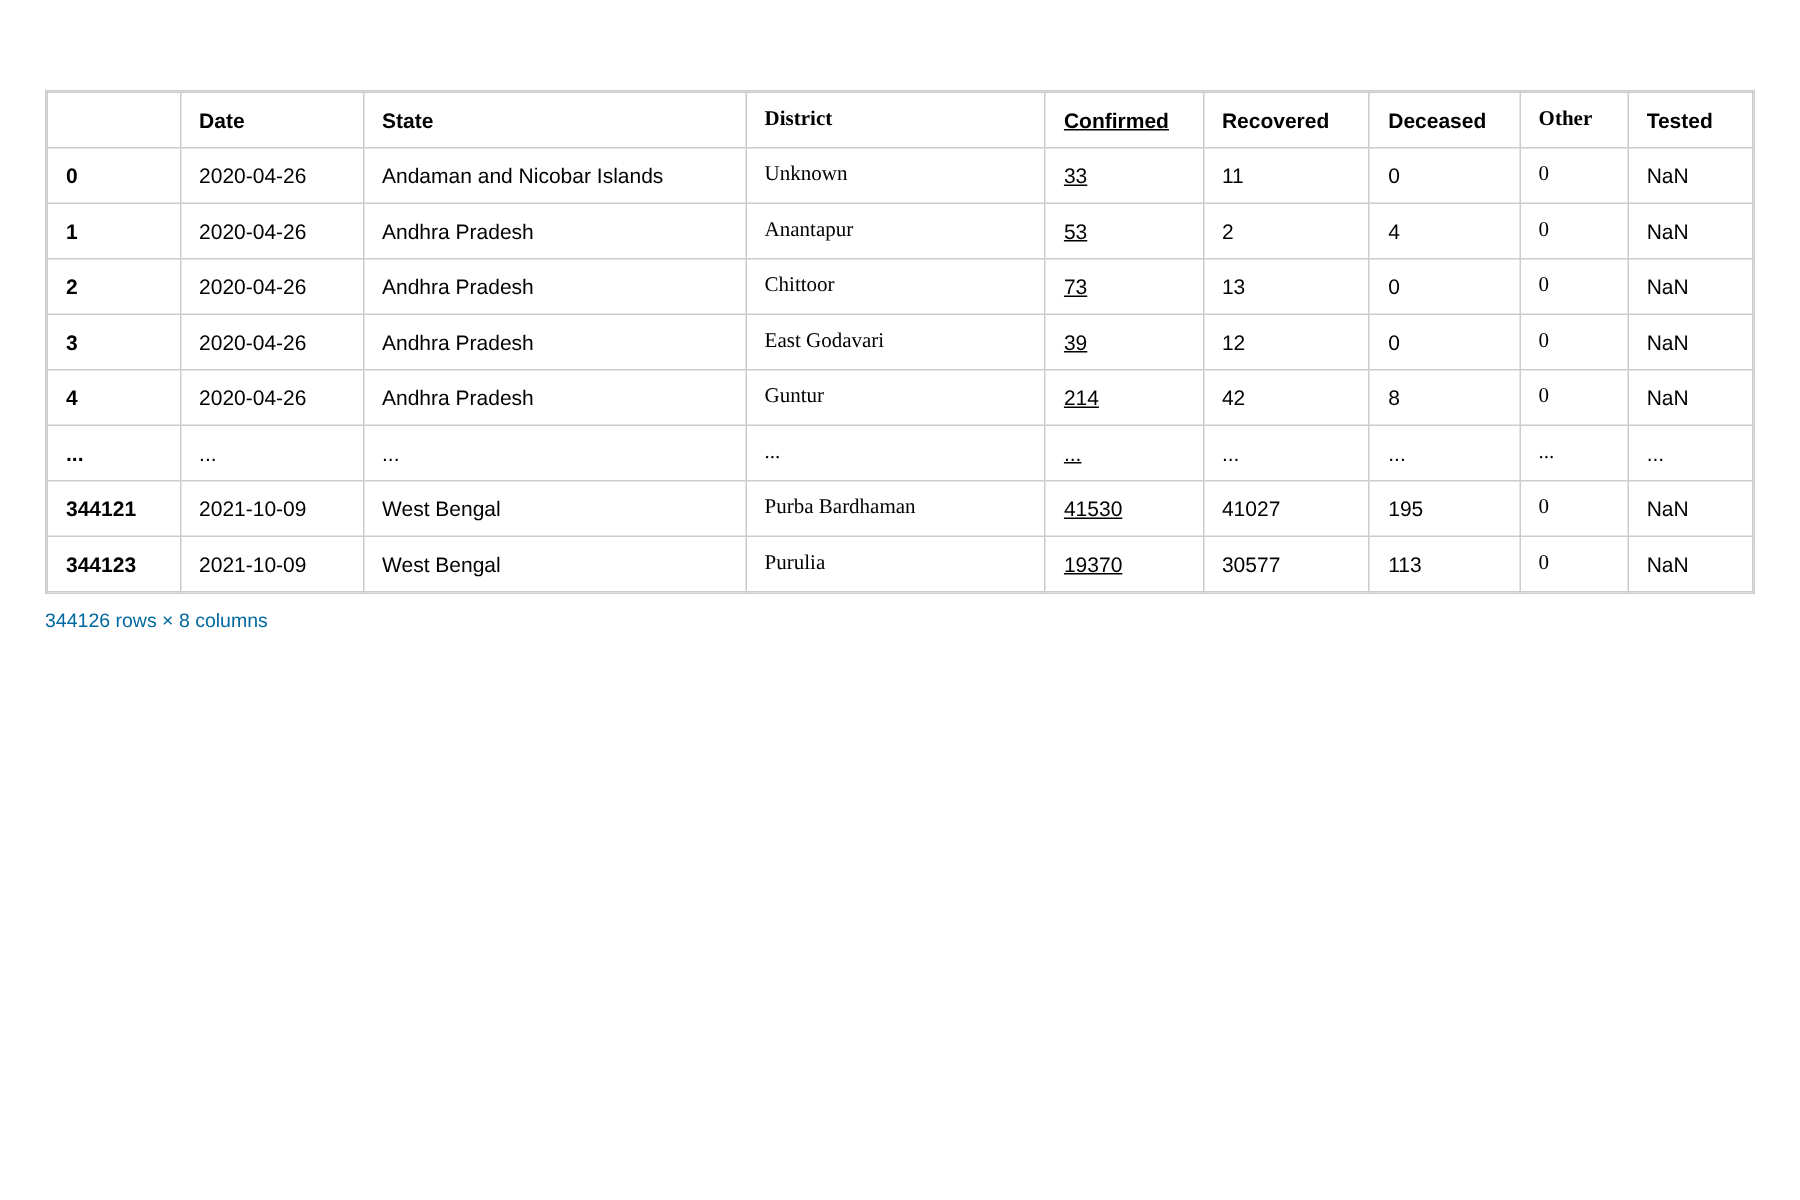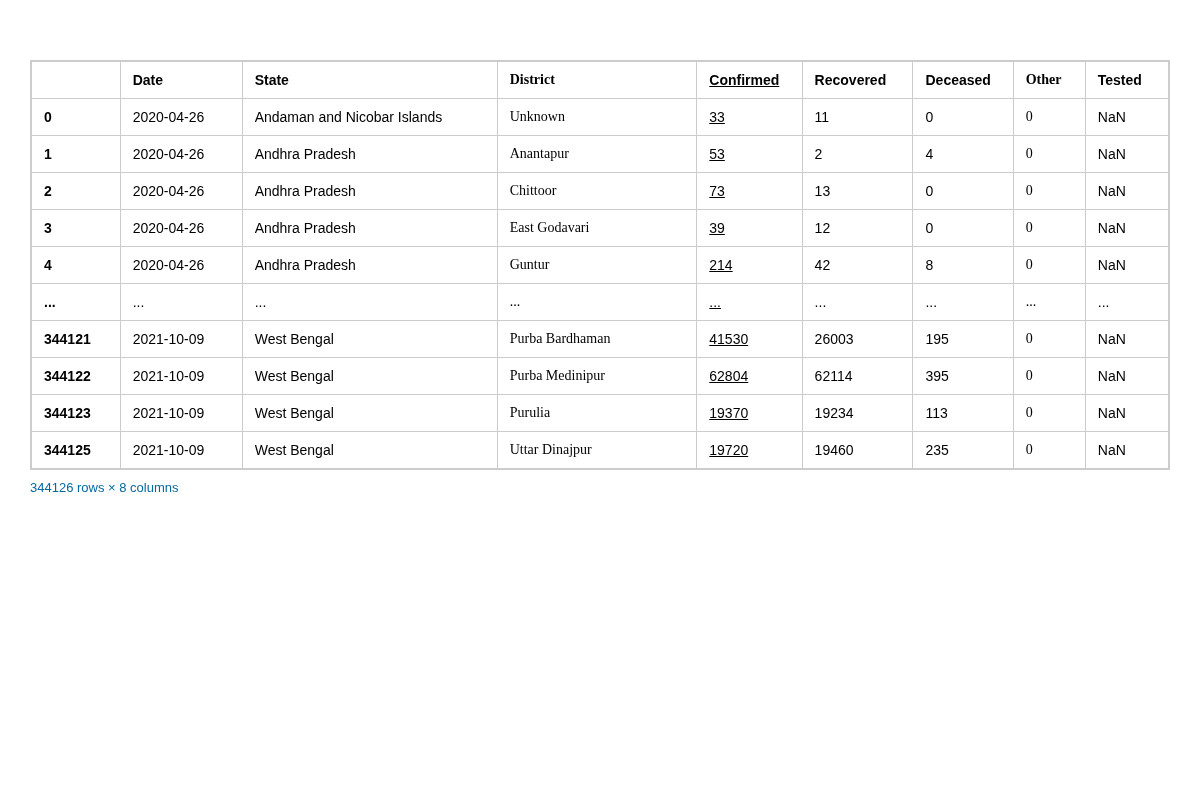--- a/index.html
+++ b/index.html
@@ -156,55 +156,33 @@
           <td class="col-deceased">...</td>
           <td class="col-other">...</td>
           <td class="col-tested">...</td>
         </tr>
         <tr>
           <td class="col-index">344121</td>
           <td class="col-date">2021-10-09</td>
           <td class="col-state">West Bengal</td>
           <td class="col-district">Purba Bardhaman</td>
           <td class="col-confirmed">41530</td>
-          <td class="col-recovered">26003</td>
+          <td class="col-recovered">41027</td>
           <td class="col-deceased">195</td>
-          <td class="col-other">0</td>
-          <td class="col-tested">NaN</td>
-        </tr>
-        <tr>
-          <td class="col-index">344122</td>
-          <td class="col-date">2021-10-09</td>
-          <td class="col-state">West Bengal</td>
-          <td class="col-district">Purba Medinipur</td>
-          <td class="col-confirmed">62804</td>
-          <td class="col-recovered">62114</td>
-          <td class="col-deceased">395</td>
           <td class="col-other">0</td>
           <td class="col-tested">NaN</td>
         </tr>
         <tr>
           <td class="col-index">344123</td>
           <td class="col-date">2021-10-09</td>
           <td class="col-state">West Bengal</td>
           <td class="col-district">Purulia</td>
           <td class="col-confirmed">19370</td>
-          <td class="col-recovered">19234</td>
+          <td class="col-recovered">30577</td>
           <td class="col-deceased">113</td>
-          <td class="col-other">0</td>
-          <td class="col-tested">NaN</td>
-        </tr>
-        <tr>
-          <td class="col-index">344125</td>
-          <td class="col-date">2021-10-09</td>
-          <td class="col-state">West Bengal</td>
-          <td class="col-district">Uttar Dinajpur</td>
-          <td class="col-confirmed">19720</td>
-          <td class="col-recovered">19460</td>
-          <td class="col-deceased">235</td>
           <td class="col-other">0</td>
           <td class="col-tested">NaN</td>
         </tr>
       </tbody>
   </table>
 </div>
 
 <div class="footer-text">344126 rows × 8 columns</div>
 
 </body></html>

